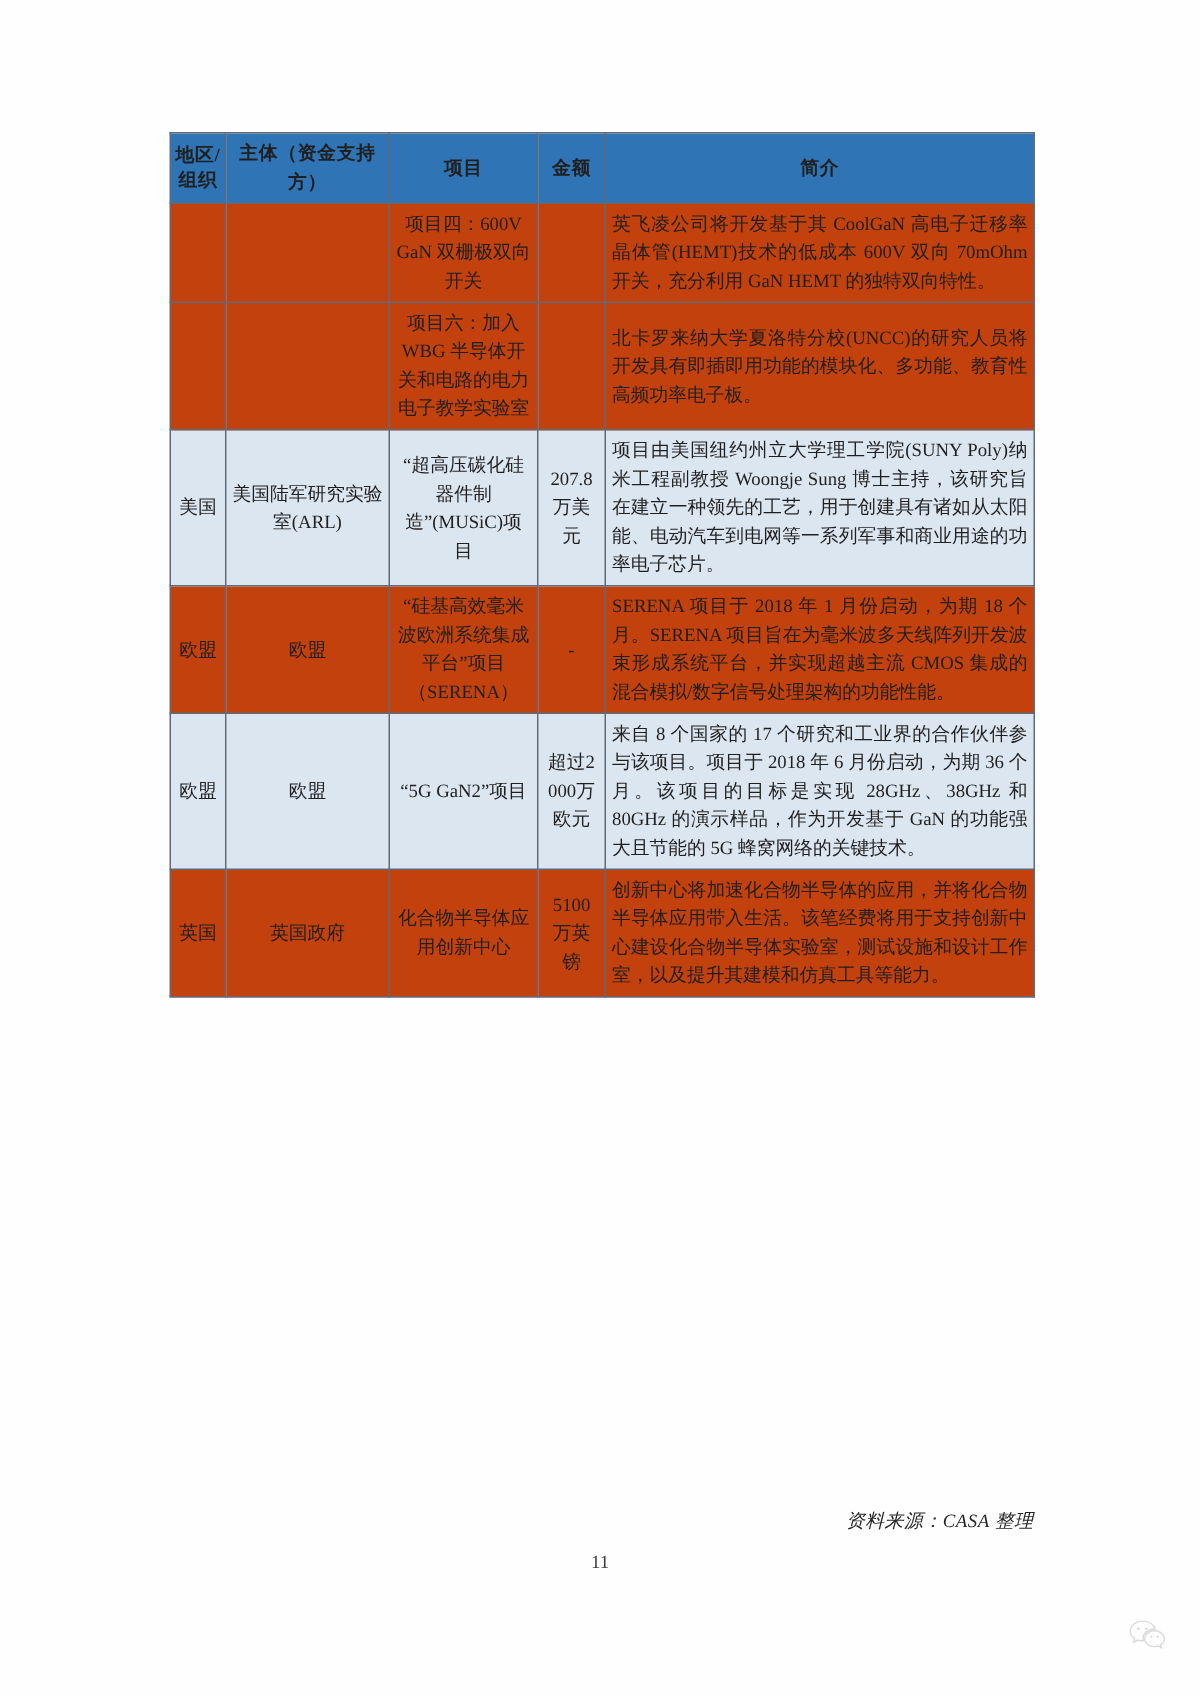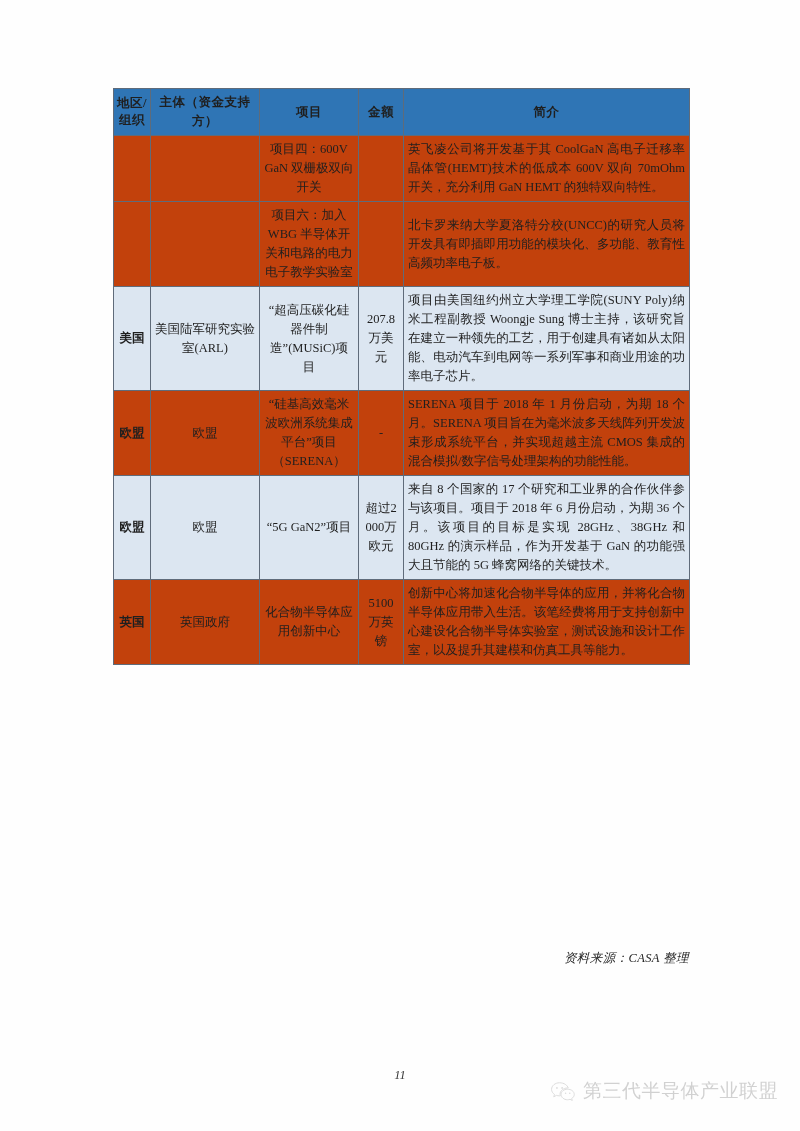--- a/index.html
+++ b/index.html
@@ -71,21 +71,20 @@
   col.c4 { width: 45px; }
   col.c5 { width: 286px; }
 
   
   td.region {
     text-align: center;
     word-break: break-all;
     line-height: 1.42;
     padding: 4px 2px;
     font-size: 12.5px;
-    font-weight: bold;
   }
   td.entity {
     text-align: center;
     line-height: 1.55;
     padding: 5px 5px;
   }
   td.project {
     text-align: center;
     line-height: 1.62;
     padding: 6px 7px;
@@ -104,39 +103,38 @@
     padding: 7px 8px;
     font-size: 12.5px;
   }
   tr.shade td { background: #dce6f1; }
   tr.plain td { background: #c2410c; }
 
   
   .source-note {
     position: absolute;
     left: 113px;
-    top: 950px;
+    top: 1006px;
     width: 576px;
     text-align: right;
     font-style: italic;
     font-size: 12.5px;
     color: #262626;
     letter-spacing: 0.4px;
   }
 
   
   .page-number {
     position: absolute;
     left: 0;
-    top: 1068px;
+    top: 1034px;
     width: 800px;
     text-align: center;
     font-size: 12.5px;
     color: #3a3a3a;
-    font-style: italic;
   }
 
   
   .watermark {
     position: absolute;
     right: 22px;
     top: 1078px;
     display: flex;
     align-items: center;
     gap: 7px;
@@ -231,16 +229,15 @@
 
   <div class="watermark">
     <svg class="wm-icon" viewBox="0 0 30 24">
       <path d="M11 2.5C5.9 2.5 1.8 5.9 1.8 10.1c0 2.4 1.3 4.5 3.4 5.9l-.9 2.7 3.1-1.6c1.1.3 2.3.5 3.6.5.3 0 .6 0 .9-.03-.2-.6-.3-1.2-.3-1.9 0-3.9 3.8-7.1 8.5-7.1.3 0 .6 0 .9.04C20.3 5.3 16.1 2.5 11 2.5z" fill="none" stroke="#8a8a8a" stroke-width="1.1"></path>
       <circle cx="8" cy="8.4" r="1" fill="#8a8a8a"></circle>
       <circle cx="14" cy="8.4" r="1" fill="#8a8a8a"></circle>
       <path d="M20.2 9.9c-4.1 0-7.4 2.7-7.4 6.1 0 3.3 3.3 6.1 7.4 6.1 1 0 2-.2 2.9-.5l2.6 1.3-.7-2.2c1.8-1.1 3-2.8 3-4.7 0-3.4-3.4-6.1-7.8-6.1z" fill="none" stroke="#8a8a8a" stroke-width="1.1"></path>
       <circle cx="18" cy="14.6" r="0.85" fill="#8a8a8a"></circle>
       <circle cx="22.8" cy="14.6" r="0.85" fill="#8a8a8a"></circle>
     </svg>
-    <span class="wm-text">第三代半导体产业联盟</span>
   </div>
 
 </div>
 
 </body></html>

